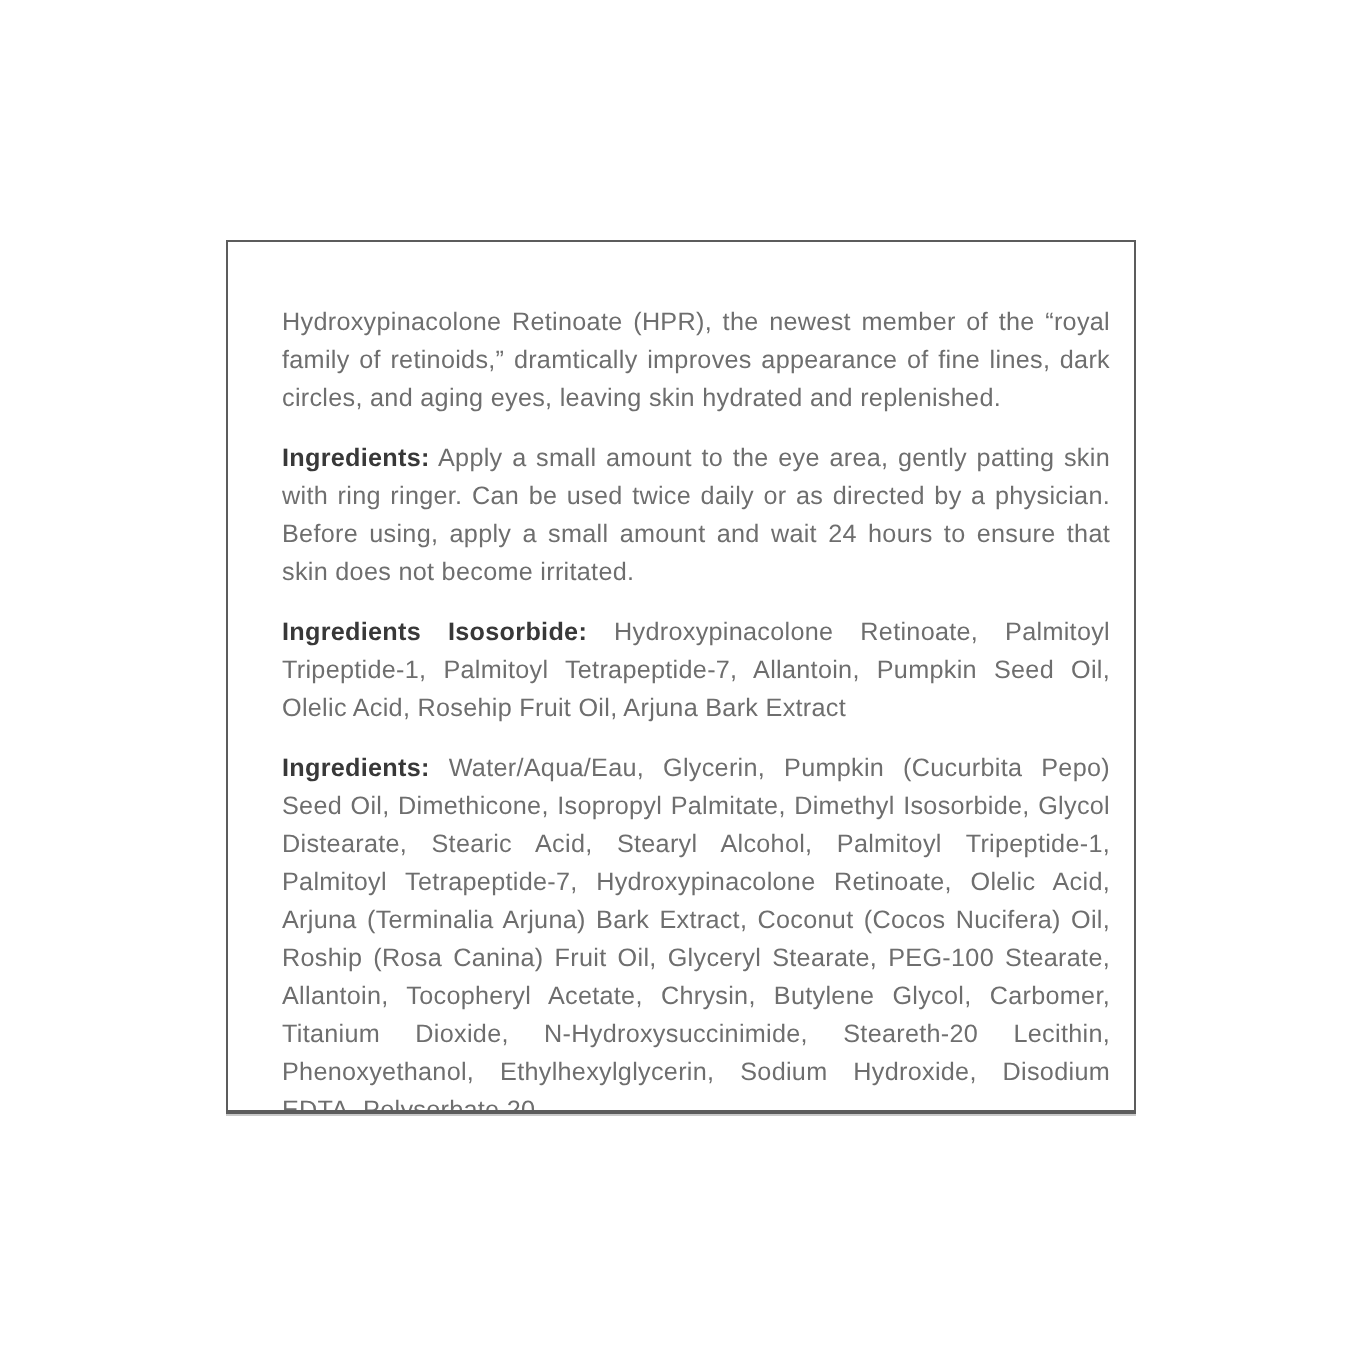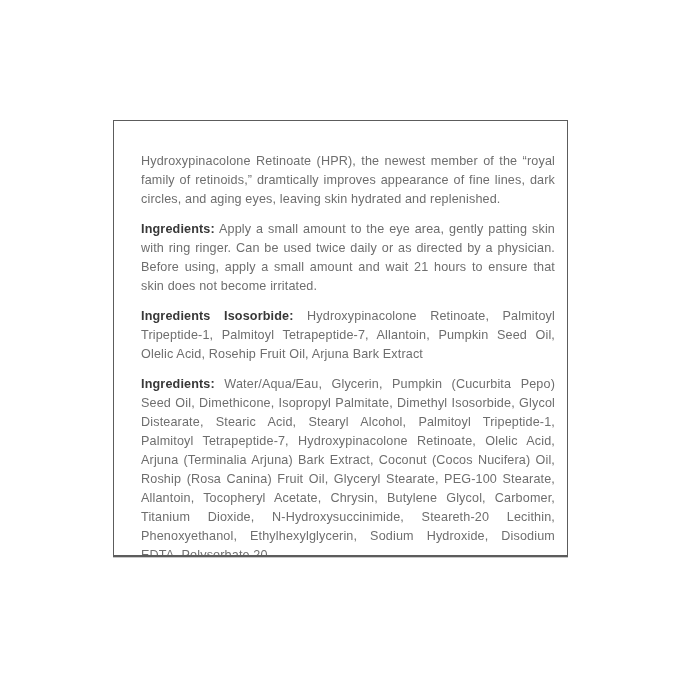--- a/index.html
+++ b/index.html
@@ -42,18 +42,18 @@
     color: #383838;
   }
   strong:empty { display: none; }
 </style>
 </head>
 <body>
 
 <div class="label-box">
   <p><span>Hydroxypinacolone Retinoate (HPR), the newest member of the “royal family of retinoids,” dramtically improves appearance of fine lines, dark circles, and aging eyes, leaving skin hydrated and replenished.</span></p>
 
-  <p><strong>Ingredients:</strong> <span>Apply a small amount to the eye area, gently patting skin with ring ringer. Can be used twice daily or as directed by a physician. Before using, apply a small amount and wait 21 hours to ensure that skin does not become irritated.</span></p>
+  <p><strong>Ingredients:</strong> <span>Apply a small amount to the eye area, gently patting skin with ring ringer. Can be used twice daily or as directed by a physician. Before using, apply a small amount and wait 24 hours to ensure that skin does not become irritated.</span></p>
 
   <p><strong>Ingredients Isosorbide:</strong> <span>Hydroxypinacolone Retinoate, Palmitoyl Tripeptide-1, Palmitoyl Tetrapeptide-7, Allantoin, Pumpkin Seed Oil, Olelic Acid, Rosehip Fruit Oil, Arjuna Bark Extract</span></p>
 
   <p><strong>Ingredients:</strong> <span>Water/Aqua/Eau, Glycerin, Pumpkin (Cucurbita Pepo) Seed Oil, Dimethicone, Isopropyl Palmitate, Dimethyl Isosorbide, Glycol Distearate, Stearic Acid, Stearyl Alcohol, Palmitoyl Tripeptide-1, Palmitoyl Tetrapeptide-7, Hydroxypinacolone Retinoate, Olelic Acid, Arjuna (Terminalia Arjuna) Bark Extract, Coconut (Cocos Nucifera) Oil, Roship (Rosa Canina) Fruit Oil, Glyceryl Stearate, PEG-100 Stearate, Allantoin, Tocopheryl Acetate, Chrysin, Butylene Glycol, Carbomer, Titanium Dioxide, N-Hydroxysuccinimide, Steareth-20 Lecithin, Phenoxyethanol, Ethylhexylglycerin, Sodium Hydroxide, Disodium EDTA, Polysorbate 20</span></p>
 </div>
 
 </body></html>

